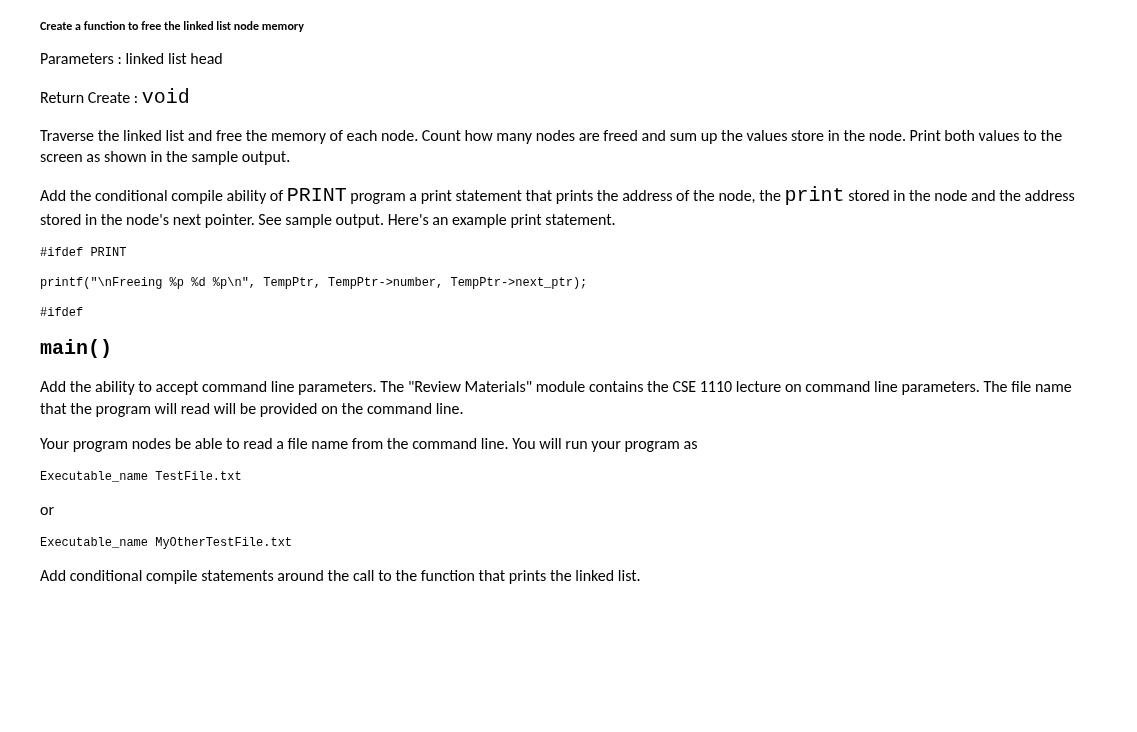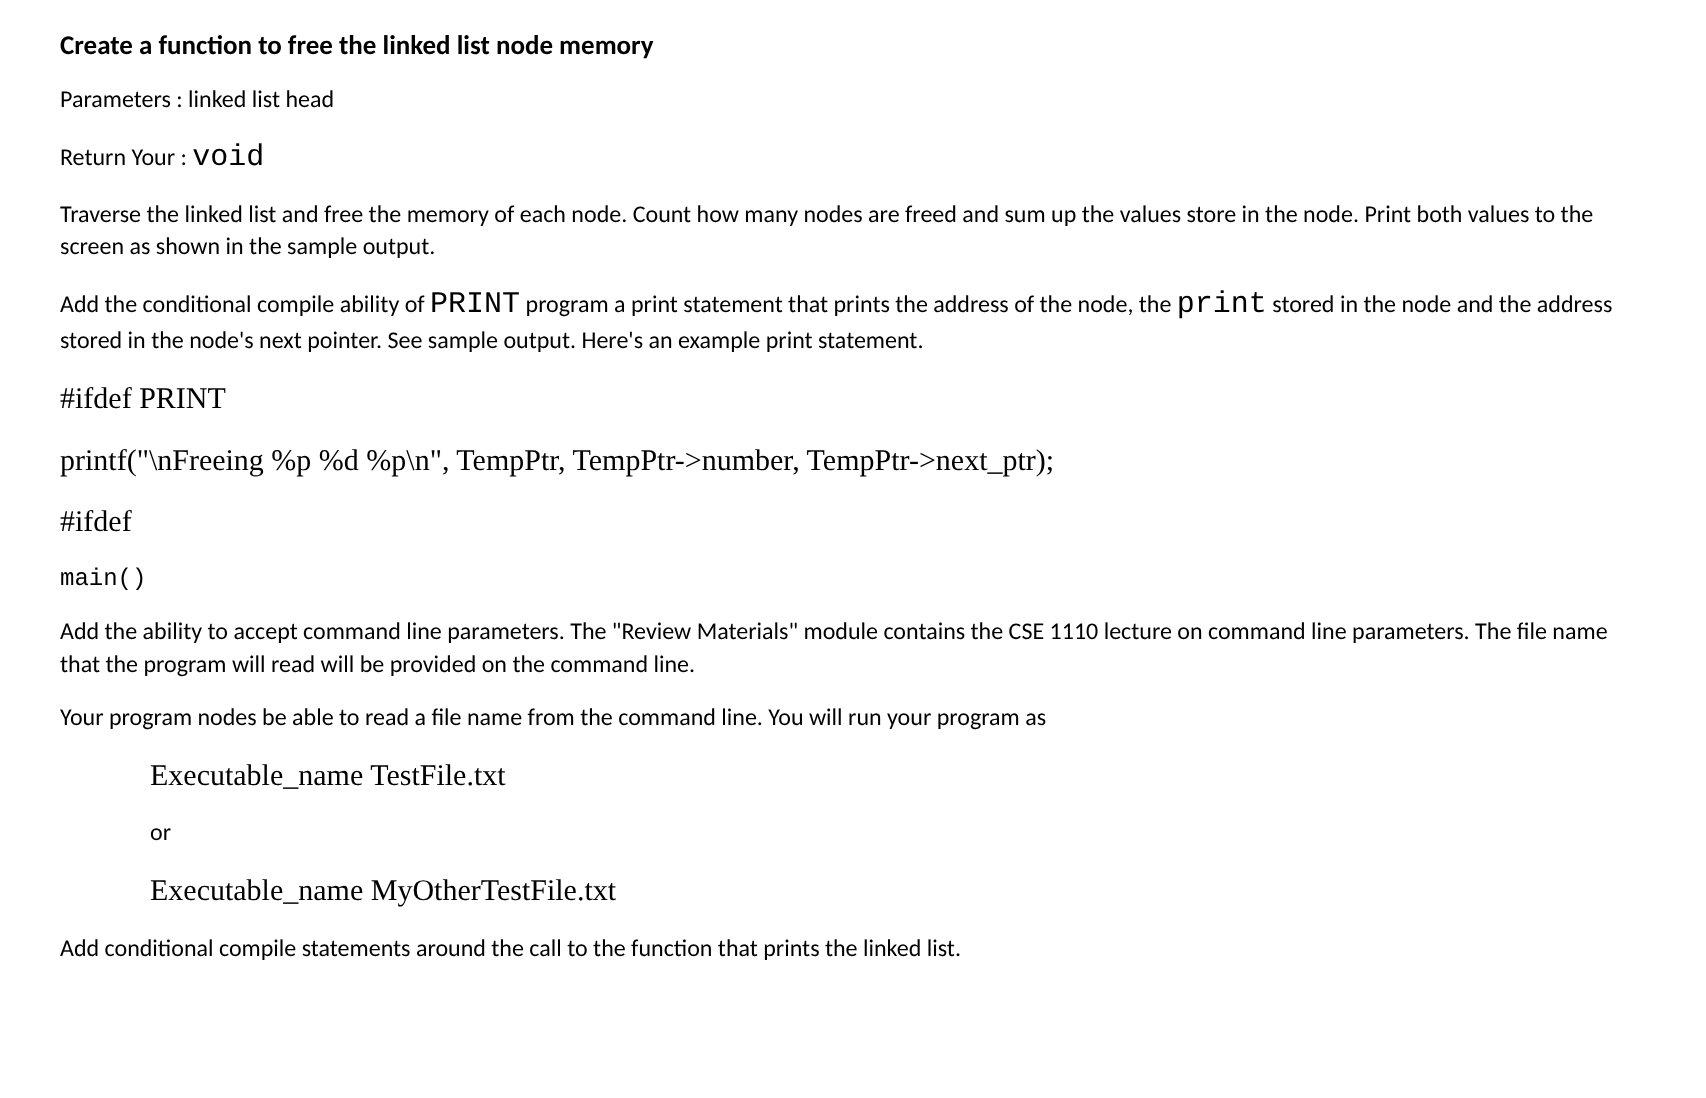--- a/index.html
+++ b/index.html
@@ -11,57 +11,56 @@
       font-family: Calibri, "Segoe UI", Arial, sans-serif;
       font-size: 16px;
       color: #000000;
       background: #ffffff;
       padding: 18px 40px 30px 40px;
       line-height: 1.35;
       width: 1137px;
     }
     .heading {
       font-weight: bold;
-      font-size: 18px;
+      font-size: 12px;
       margin-bottom: 14px;
     }
     .p {
       margin-bottom: 14px;
     }
     .mono {
       font-family: "Courier New", Courier, monospace;
       font-size: 20px;
     }
     .mono-heading {
       font-family: "Courier New", Courier, monospace;
-      font-weight: normal;
-      font-size: 16px;
+      font-weight: bold;
+      font-size: 20px;
       margin-bottom: 14px;
     }
     .indent {
-      margin-left: 60px;
     }
     .code-line {
-      font-family: Liberation Serif, serif;
-      font-size: 20px;
+      font-family: Liberation Mono, monospace;
+      font-size: 12px;
       margin-bottom: 14px;
       white-space: pre;
     }
   </style>
 </head>
 <body>
 
 <div class="heading">Create a function to free the linked list node memory</div>
 
 <div class="p">
   <span>Parameters : </span><span>linked list head</span>
 </div>
 
 <div class="p">
-  <span>Return Your : </span><span class="mono">void</span>
+  <span>Return Create : </span><span class="mono">void</span>
 </div>
 
 <div class="p">Traverse the linked list and free the memory of each node.  Count how many nodes are freed and sum up the values store in the node.  Print both values to the screen as shown in the sample output.</div>
 
 <div class="p">
   <span>Add the conditional compile ability of </span><span class="mono">PRINT</span><span> program a print statement that prints the address of the node, the </span><span class="mono">print</span><span> stored in the node and the address stored in the node's next pointer.  See sample output. Here's an example print statement.</span>
 </div>
 
 <div class="code-line">#ifdef PRINT</div>
 

